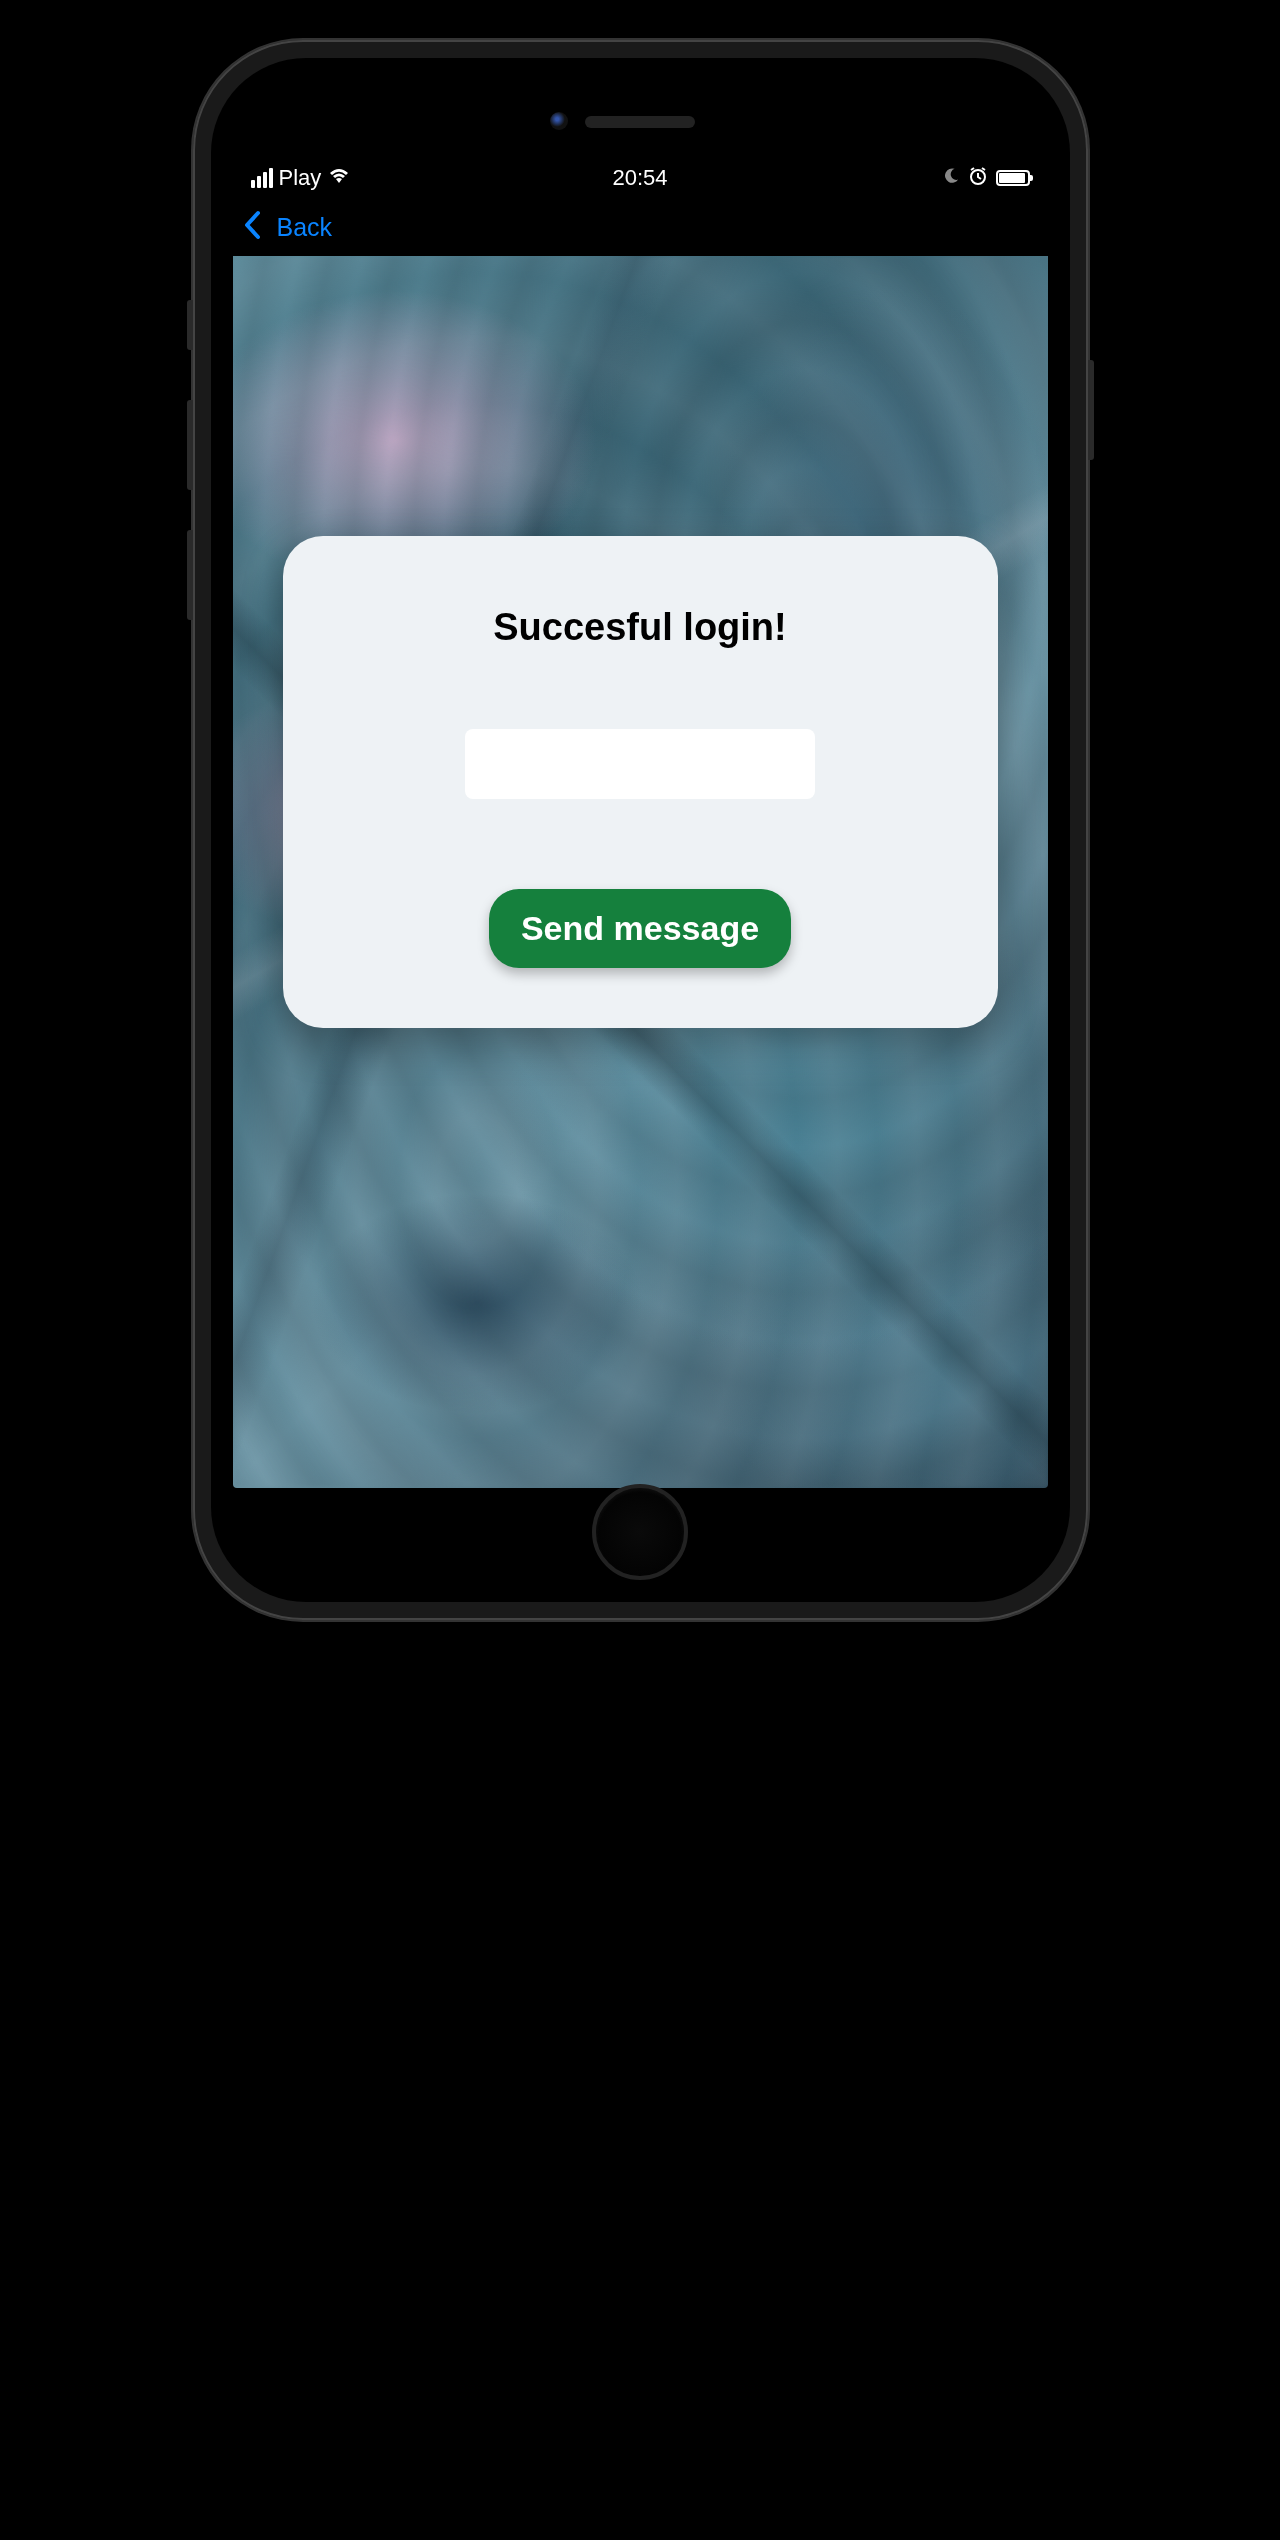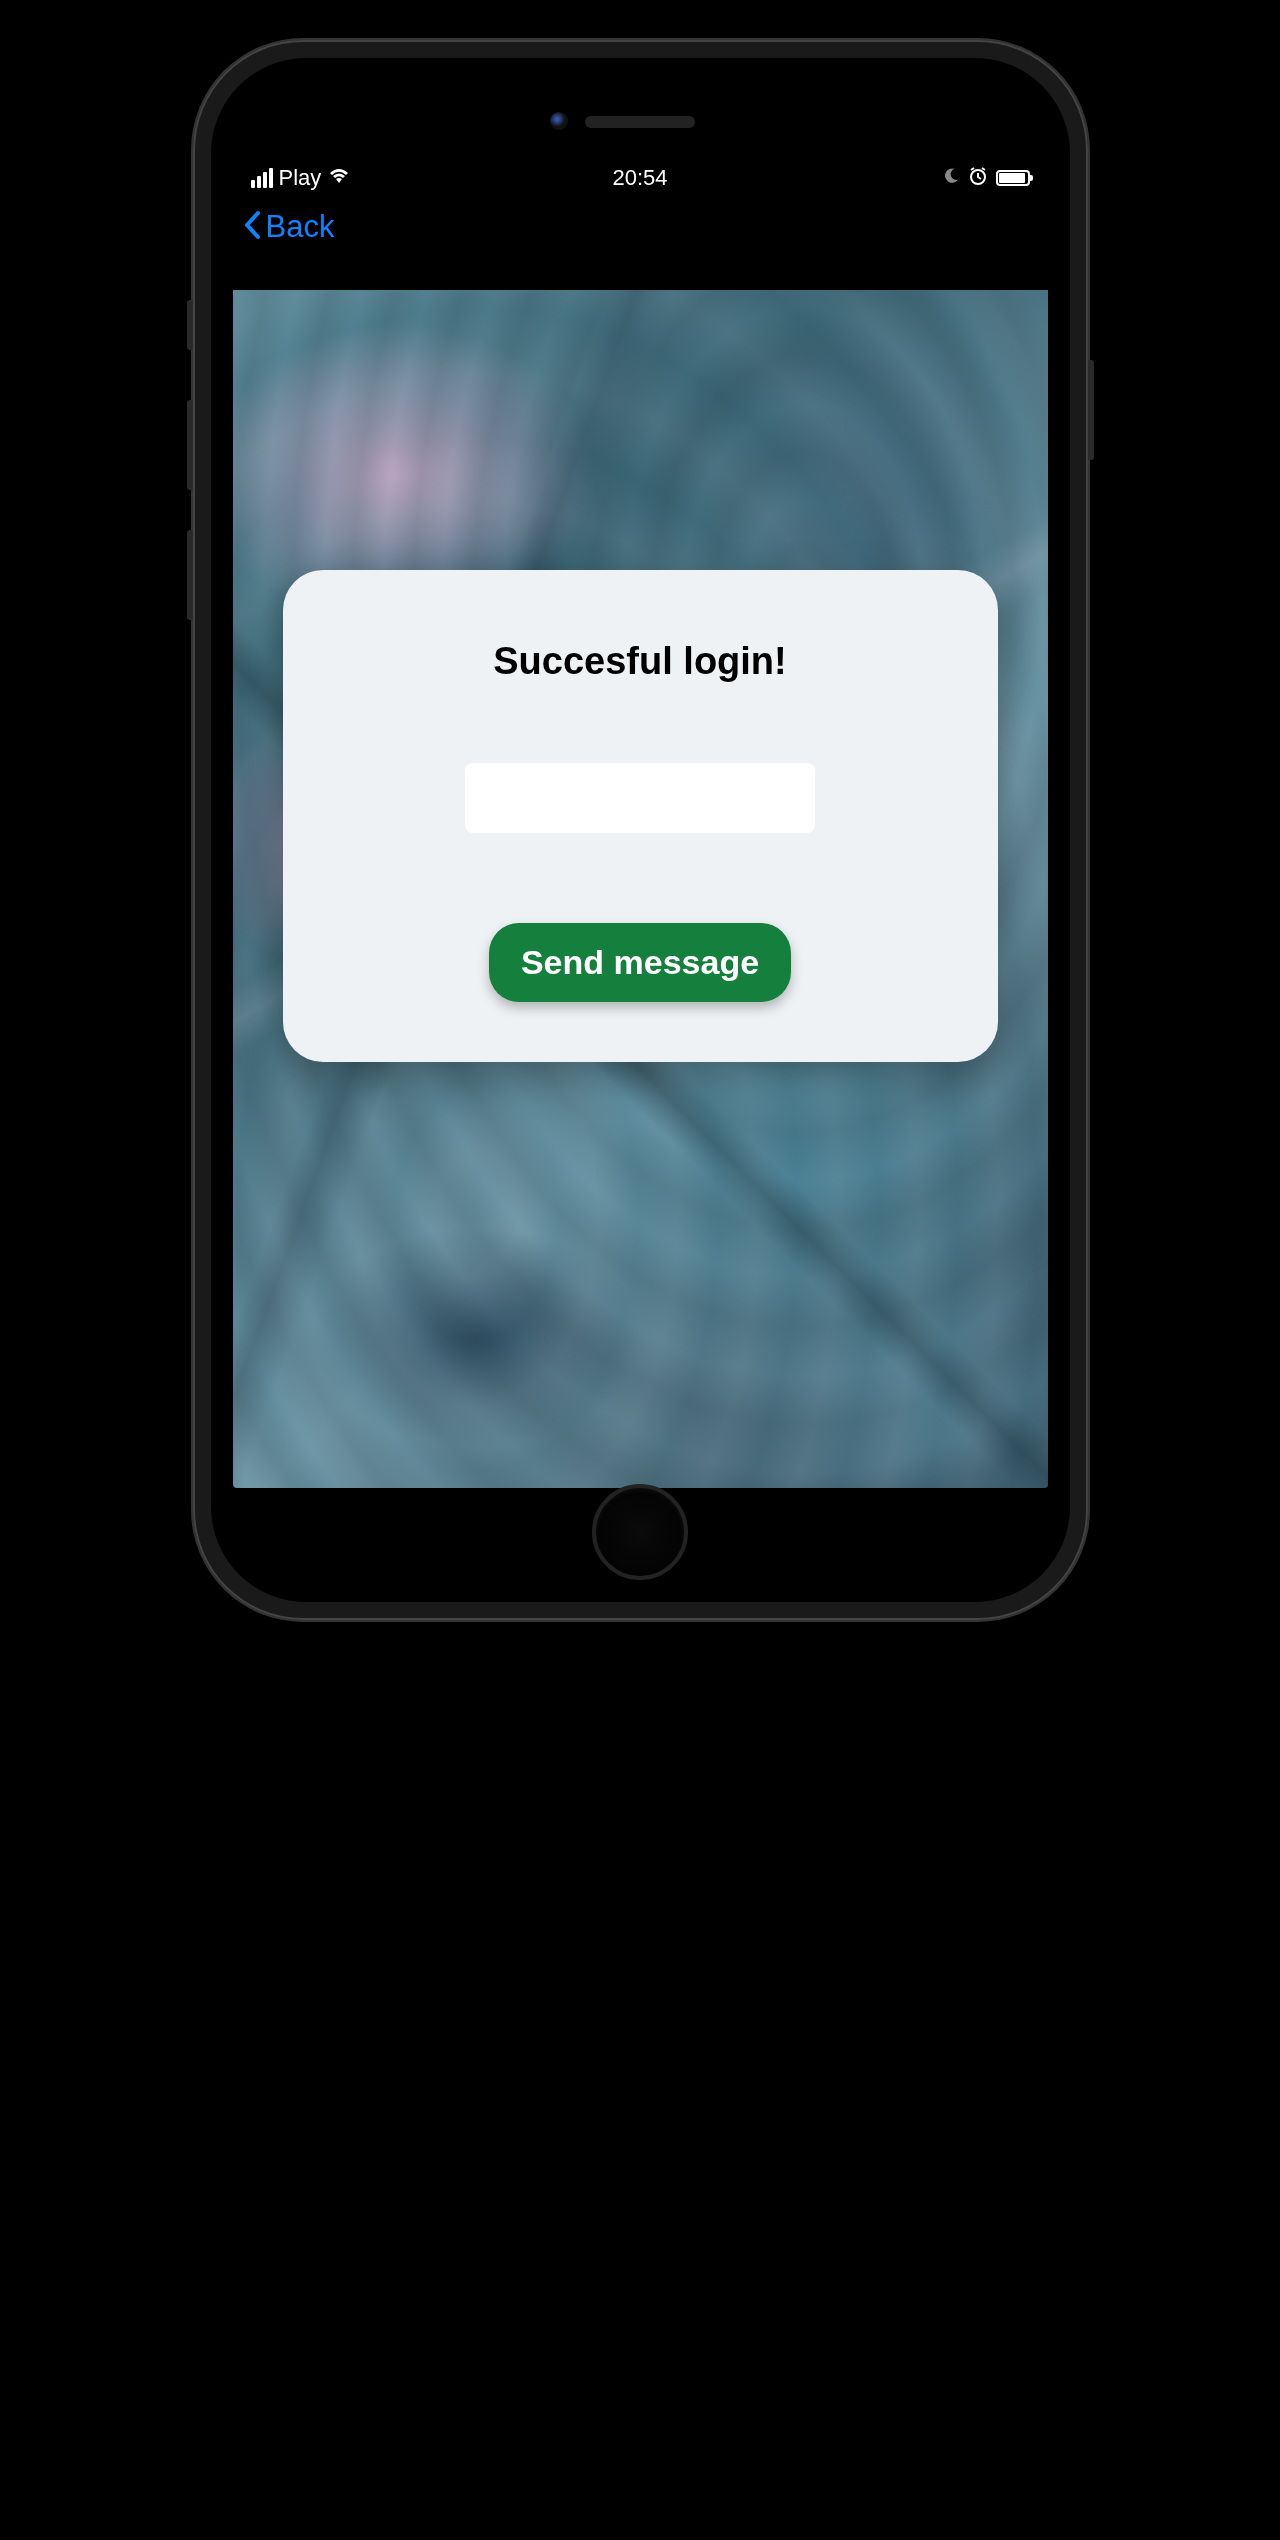--- a/index.html
+++ b/index.html
@@ -186,36 +186,35 @@
       height: 58px;
       display: flex;
       align-items: center;
       padding: 0 10px;
     }
 
     .back-button {
       display: flex;
       align-items: center;
       color: #0a84ff;
-      font-size: 31px;
-      gap: 3px;
+      font-size: 25px;
+      gap: 14px;
       cursor: pointer;
     }
 
     .back-chevron {
       font-size: 34px;
       font-weight: 600;
       line-height: 1;
     }
 
     .content-area {
       position: relative;
       height: calc(100% - 98px);
       overflow: hidden;
-      margin-top: 34px;
     }
 
     .marble-bg {
       position: absolute;
       inset: 0;
       background: 
         radial-gradient(ellipse 400px 300px at 20% 15%, rgba(200, 170, 200, 0.9) 0%, transparent 50%),
         radial-gradient(ellipse 300px 400px at 80% 20%, rgba(60, 100, 120, 0.95) 0%, transparent 55%),
         radial-gradient(ellipse 350px 250px at 15% 45%, rgba(180, 150, 180, 0.7) 0%, transparent 50%),
         radial-gradient(ellipse 500px 400px at 70% 70%, rgba(70, 130, 150, 0.85) 0%, transparent 60%),

